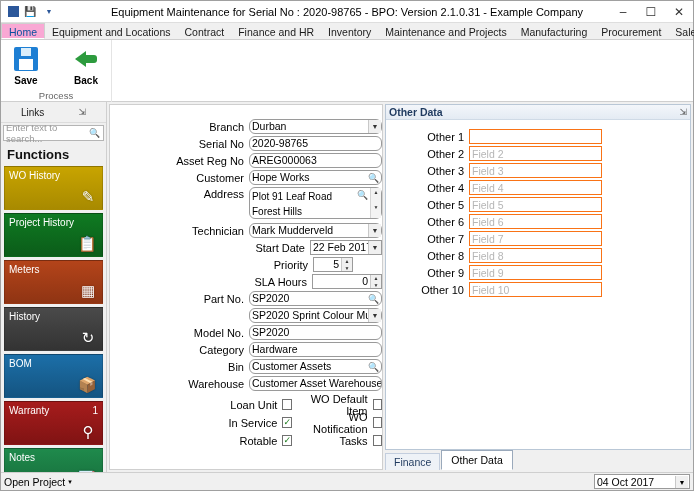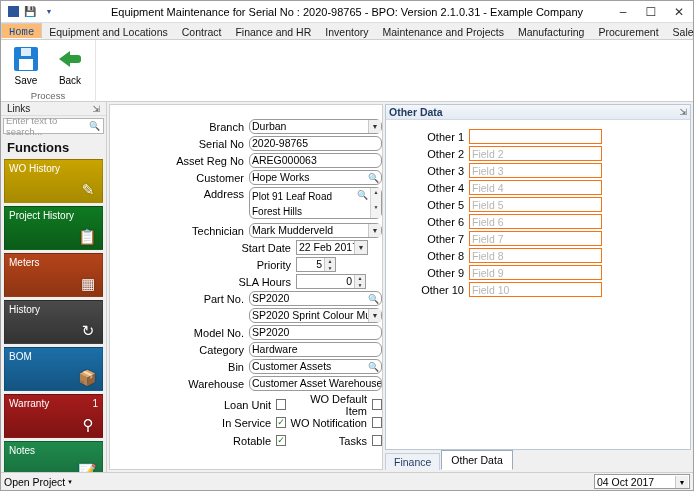--- a/index.html
+++ b/index.html
@@ -46,35 +46,34 @@
   .ribbon-tabs {
     height:17px; display:flex; align-items:stretch;
     background:#f0f0f0; border-bottom:1px solid #cfcfcf;
     font-size:10.5px;
   }
   .rtab {
     padding:1px 7px 0 7px; display:flex; align-items:center;
     color:#1b1b1b; white-space:nowrap;
   }
   .rtab.active {
-    background:#fdba74; border:1px solid #cfcfcf; border-bottom:1px solid #fff;
+    background:#f9a8d4; border:1px solid #cfcfcf; border-bottom:1px solid #fff;
     color:#0b4f9e;
-    font-family:Liberation Mono, monospace;
   }
   .rtab-spacer { flex:1; }
   .ribbon-body {
     height:62px; background:#fff; border-bottom:1px solid #cfcfcf;
     display:flex; position:relative;
   }
   .rgroup {
     display:flex; flex-direction:column; align-items:center;
     border-right:1px solid #e4e4e4; padding:2px 6px 0 6px;
     height:62px;
   }
-  .rgroup-items { display:flex; gap:6px; flex:1; align-items:flex-start; padding-top:2px; }
+  .rgroup-items { display:flex; gap:22px; flex:1; align-items:flex-start; padding-top:2px;font-weight:bold; }
   .rbtn { width:38px; display:flex; flex-direction:column; align-items:center; }
   .rbtn-lbl { font-size:10px; margin-top:1px; }
   .ico-save, .ico-back {
     width:30px; height:30px; display:flex; align-items:center; justify-content:center;
   }
   .disk {
     width:24px; height:24px; background:#1e7fd4; position:relative; border-radius:2px;
   }
   .disk:after {
     content:""; position:absolute; left:5px; top:12px; width:14px; height:11px; background:#fff;
@@ -100,22 +99,22 @@
   
   .body {
     flex:1; display:flex; background:#f0f0f0; overflow:hidden;
   }
   
   .leftpanel {
     width:106px; background:#f0f0f0; display:flex; flex-direction:column;
     border-right:1px solid #cfcfcf;
   }
   .panel-hdr {
-    height:14px; background:#f0f0f0; display:flex; align-items:center;
-    font-size:10px; padding:0 6px; color:#1b1b1b;
+    height:21px; background:#f0f0f0; display:flex; align-items:center;
+    font-size:10px; padding:0 20px; color:#1b1b1b;
     border-bottom:1px solid #dcdcdc;
   }
   .panel-hdr .pin { margin-left:auto; font-size:9px; color:#555; }
   .searchbox {
     margin:2px; height:16px; border:1px solid #b5b5b5; background:#fff;
     display:flex; align-items:center; font-size:9.5px; color:#9a9a9a; padding:4px 2px;
   }
   .searchbox .mag { margin-left:auto; color:#2a6fad; font-size:9px; }
   .func-title {
     font-size:13px; font-weight:bold; padding:4px 4px 4px 6px; color:#111;
@@ -135,20 +134,21 @@
     display:flex; align-items:center; justify-content:center; font-size:15px;
     color:#fff; text-shadow:0 0 2px rgba(0,0,0,.4);
   }
   
   .centerpanel {
     flex:1; background:#fff; border:1px solid #cfcfcf; margin:2px;
     position:relative; overflow:hidden;
   }
   .form {
     padding:14px 0 0 0;
+    margin-left:17px;
   }
   .frow {
     display:flex; align-items:center; height:15px; margin-bottom:2px;
   }
   .flabel {
     width:186px; text-align:right; padding-right:5px; font-size:11px; color:#000;
   }
   .fctl { position:relative; }
   .inp {
     height:15px; border:1px solid #9a9a9a; background:#fff;

